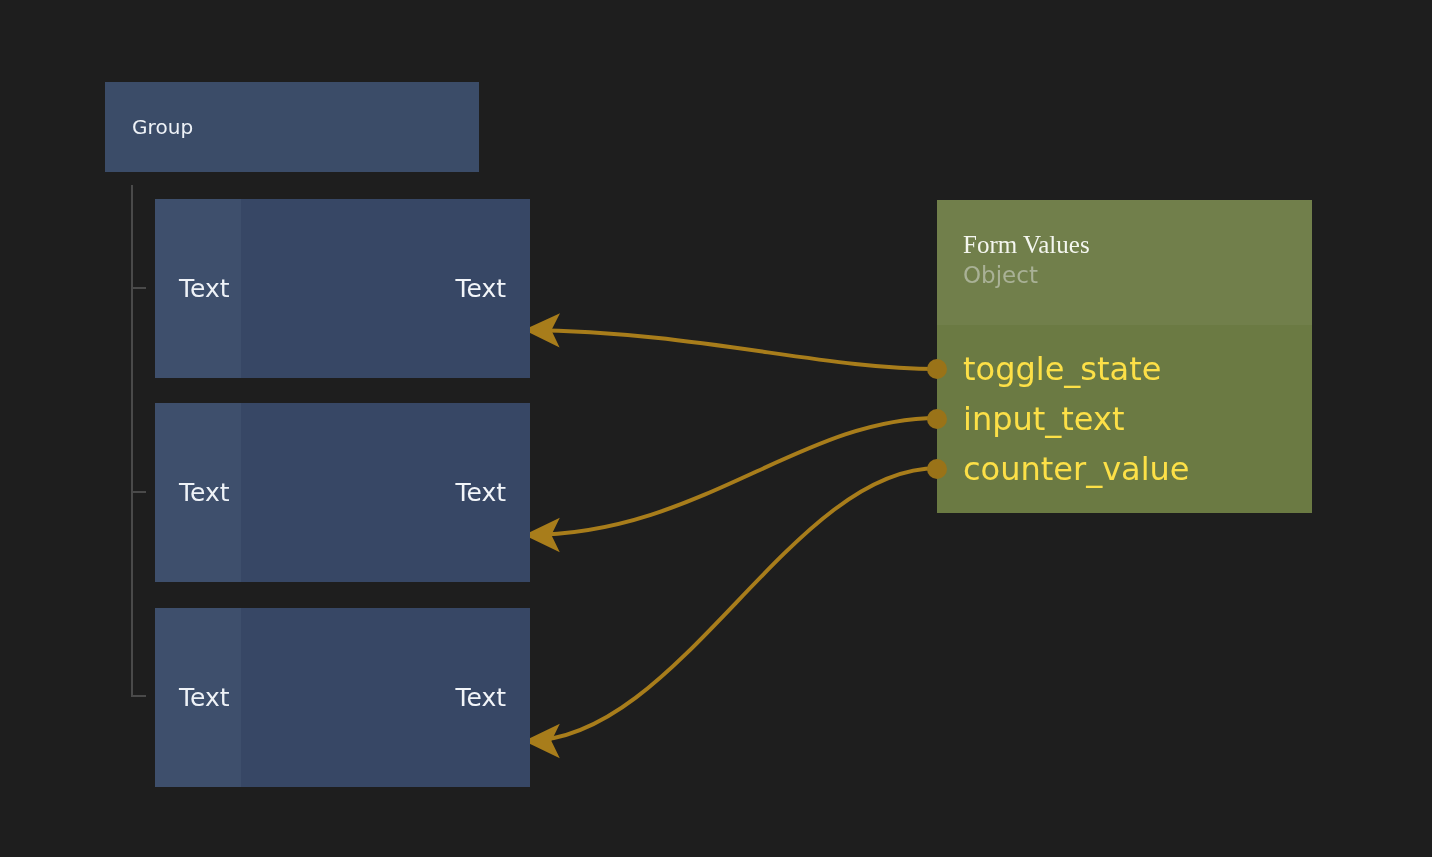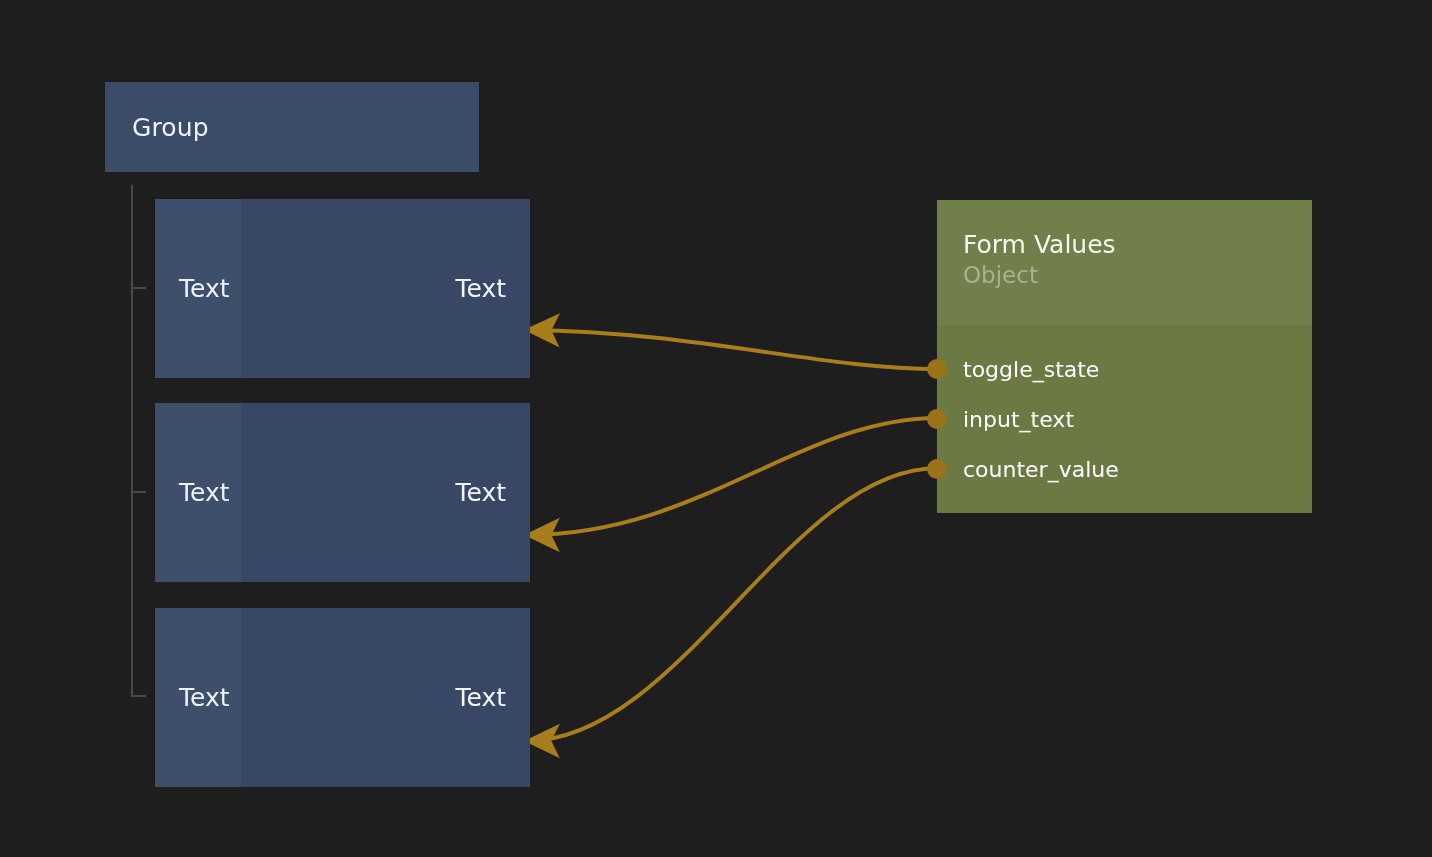--- a/index.html
+++ b/index.html
@@ -43,21 +43,21 @@
   }
 
   
   .group-node {
     background: #3b4c68;
     display: flex;
     align-items: center;
   }
   .group-node .group-title {
     color: #eef2f7;
-    font-size: 25px;
+    font-size: 20px;
     padding-left: 27px;
     letter-spacing: 0.1px;
   }
 
   
   .text-node {
     display: flex;
   }
   .text-node .tn-header {
     background: #3e4f6c;
@@ -93,41 +93,42 @@
     background: #717f4b;
     flex: 0 0 125px;
     padding: 30px 0 0 26px;
     box-sizing: border-box;
   }
   .object-node .on-title {
     color: #f4f6ef;
     font-size: 25px;
     line-height: 30px;
     display: block;
+    font-family: Liberation Serif, serif;
   }
   .object-node .on-subtitle {
     color: #a9b196;
     font-size: 23px;
     line-height: 31px;
     display: block;
   }
   .object-node .on-body {
     flex: 1 1 auto;
     position: relative;
     padding-top: 19px;
   }
   .object-node .port-row {
     height: 50px;
     display: flex;
     align-items: center;
     position: relative;
   }
   .object-node .port-label {
-    color: #ffffff;
-    font-size: 22px;
+    color: #fde047;
+    font-size: 32px;
     padding-left: 26px;
   }
   .port-dot {
     position: absolute;
     width: 20px;
     height: 20px;
     border-radius: 50%;
     background: #9a7318;
     left: -10px;
     top: 50%;

